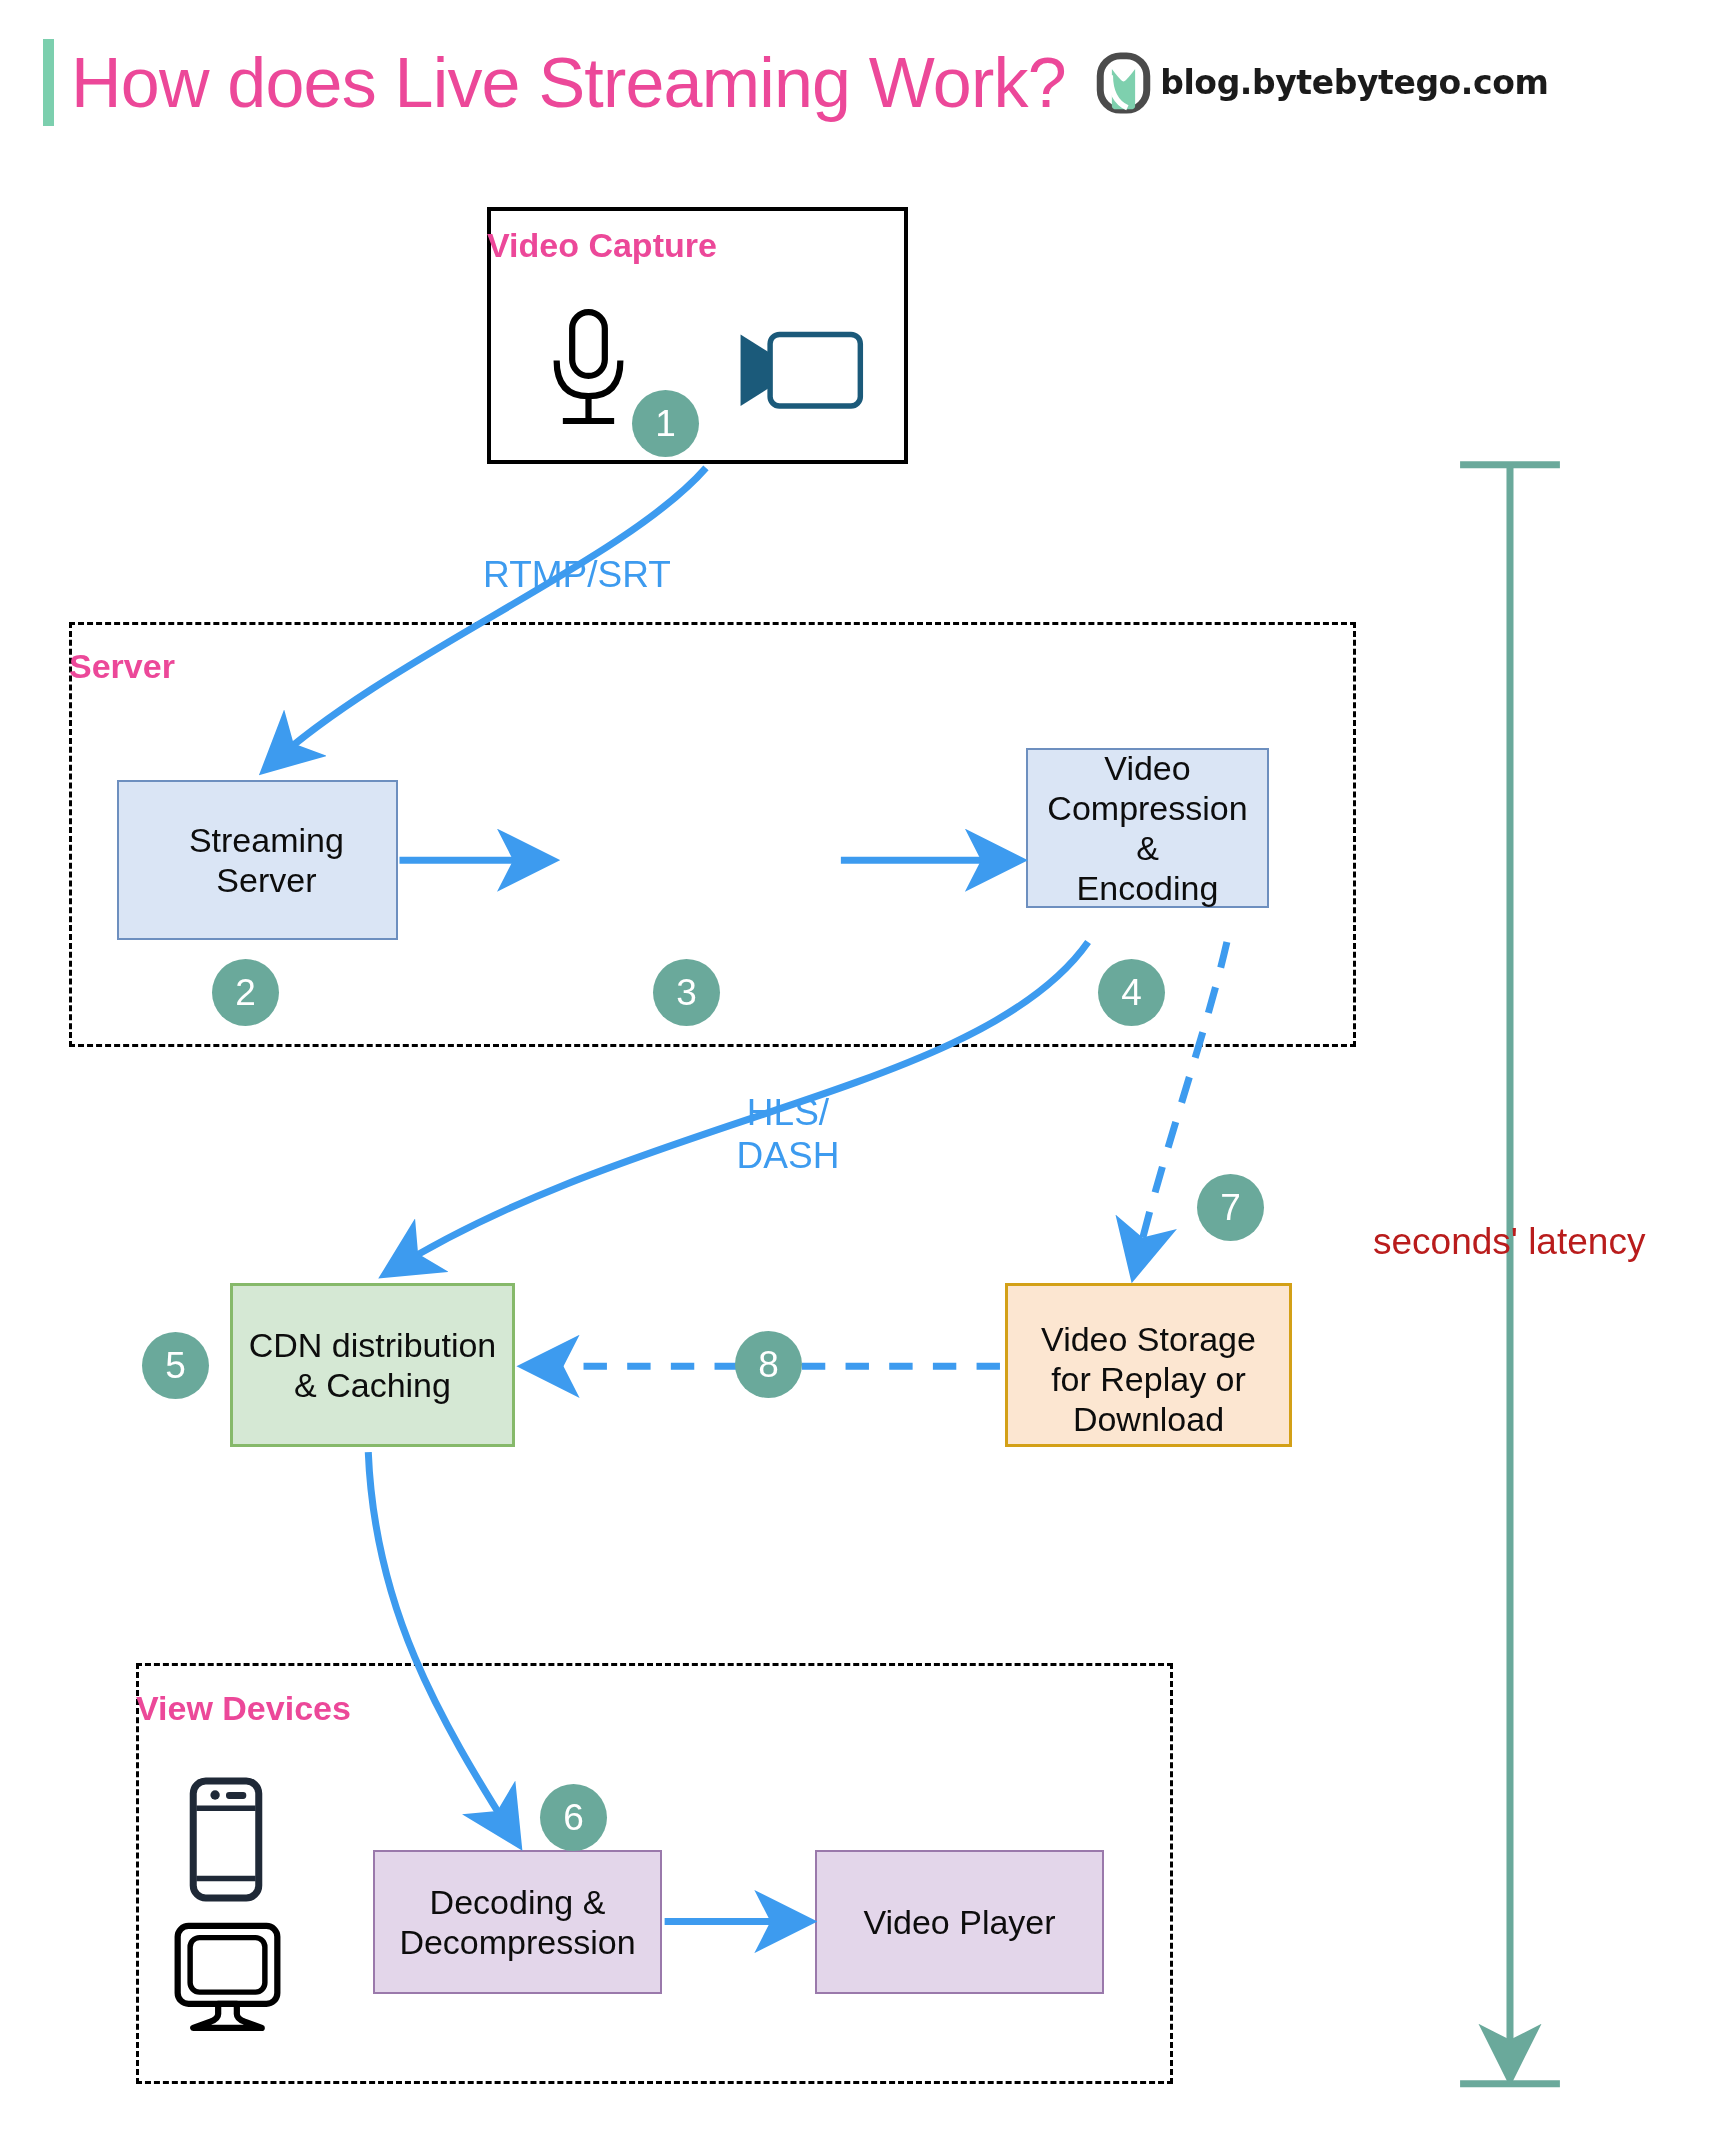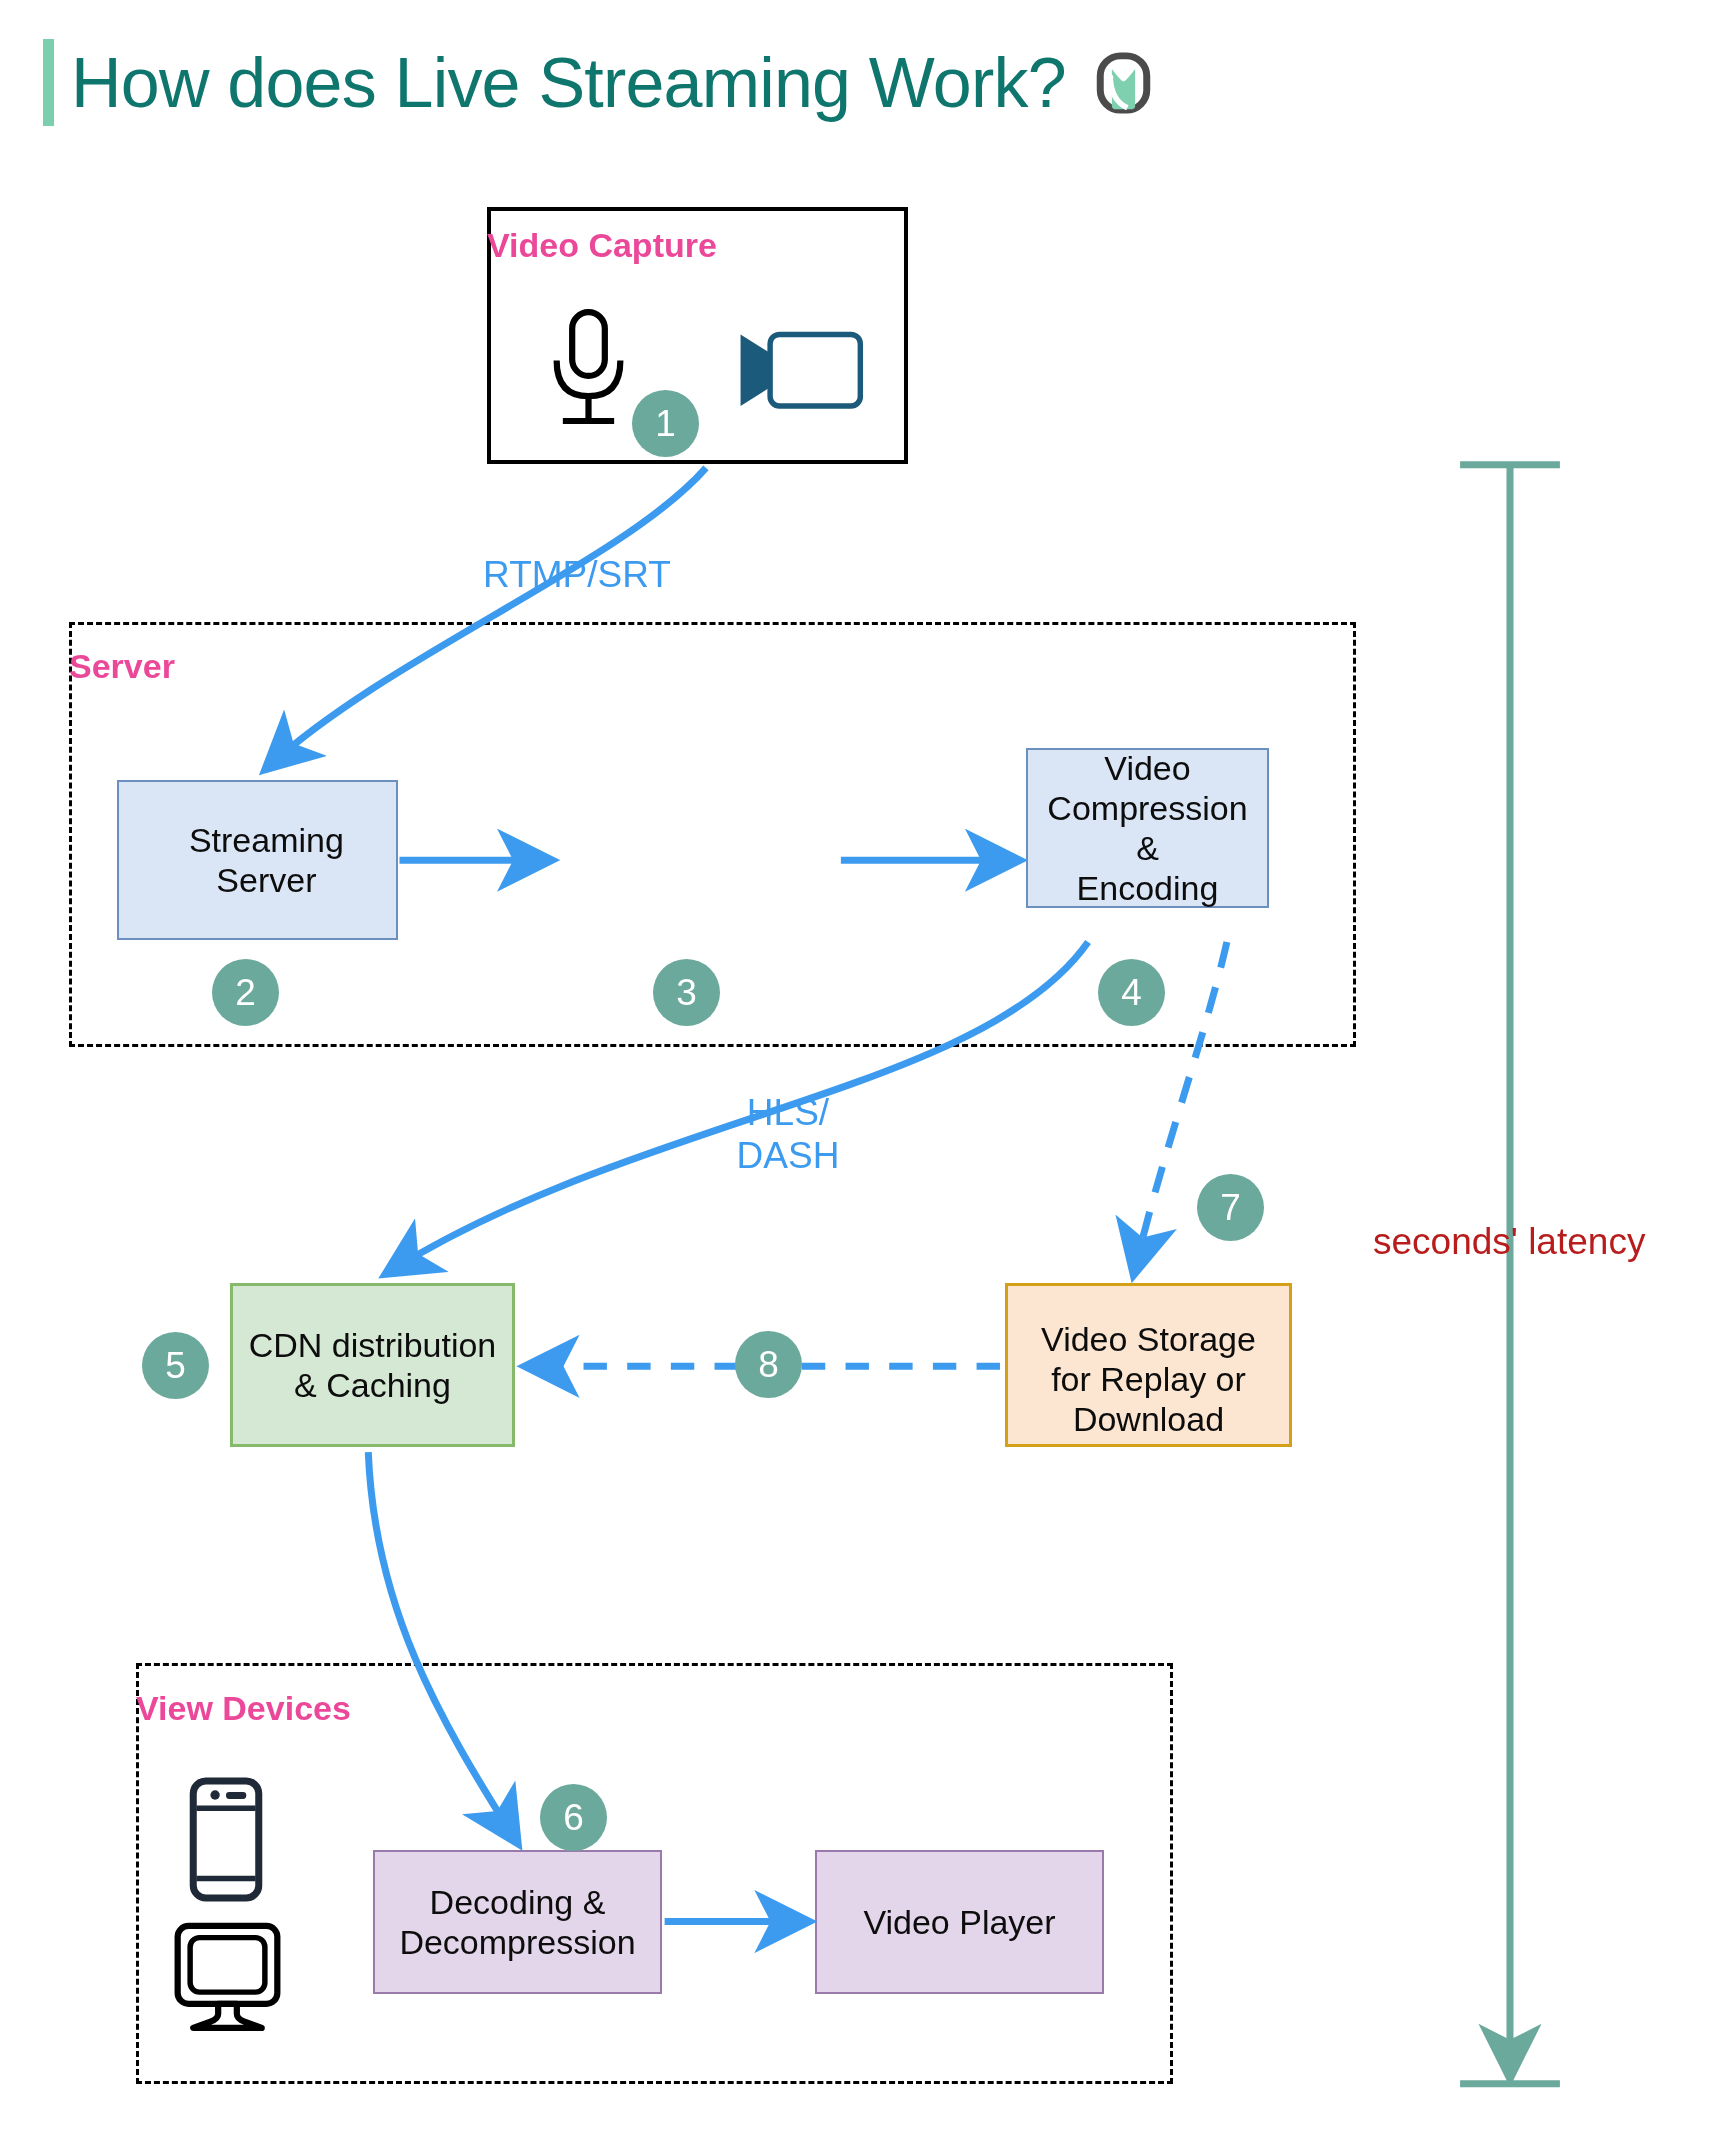--- a/index.html
+++ b/index.html
@@ -22,21 +22,21 @@
     display:flex; align-items:center; gap:0;
   }
   #title-accent{
     width:11px; height:87px;
     background:#7ccfae;
     margin-right:17px;
   }
   #page-title{
     font-size:70px;
     font-weight:400;
-    color:#0f766e;
+    color:#ec4899;
     letter-spacing:-0.8px;
     white-space:nowrap;
     line-height:1;
   }
   #brand{
     display:flex; align-items:center; gap:9.4px;
     margin-left:30px;
   }
   #brand-logo{ width:55px; height:62px; flex:none; }
   #brand-text{
@@ -139,20 +139,21 @@
 
   <div id="title-bar">
     <div id="title-accent"></div>
     <div id="page-title">How does Live Streaming Work?</div>
     <div id="brand">
       <svg id="brand-logo" viewBox="0 0 70 80">
         <rect x="5" y="5" width="60" height="70" rx="26" ry="26" fill="#ffffff" stroke="#4b4b4b" stroke-width="9"></rect>
         <path d="M20 22 L20 70 Q20 74 26 74 L44 74 Q50 74 50 70 L50 22 Q38 38 35 38 Q32 38 20 22 Z" fill="#7ed0ae"></path>
         <path d="M18 30 Q18 62 40 72" fill="none" stroke="#ffffff" stroke-width="7"></path>
       </svg>
+      <div id="brand-text">blog.bytebytego.com</div>
     </div>
   </div>
 
   <div id="video-capture-frame" style="left:487px;top:207px;width:421px;height:257px;"></div>
   <div class="group-title" style="left:487px;top:226px;width:421px;">Video Capture</div>
 
   <svg class="icon-svg" style="left:538px;top:304px;width:101px;height:133px;" viewBox="0 0 130 170">
     <rect x="44" y="10" width="42" height="82" rx="21" ry="21" fill="none" stroke="#000" stroke-width="8"></rect>
     <path d="M24 72 Q24 118 65 118 Q106 118 106 72" fill="none" stroke="#000" stroke-width="8"></path>
     <line x1="65" y1="118" x2="65" y2="148" stroke="#000" stroke-width="8"></line>

